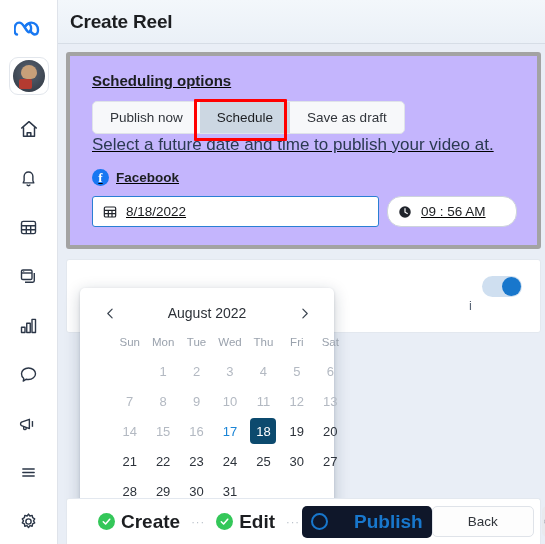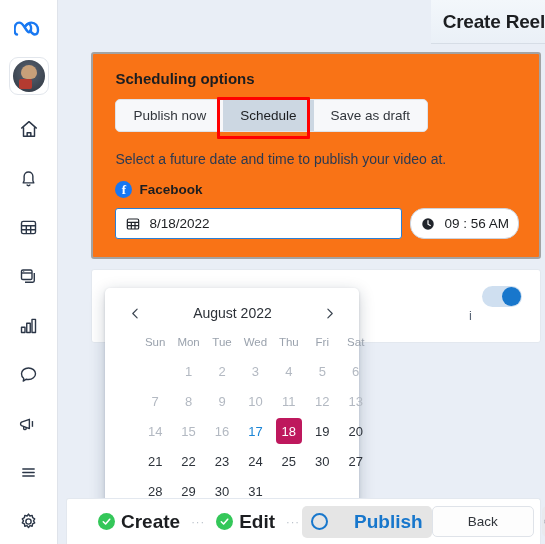--- a/index.html
+++ b/index.html
@@ -70,21 +70,20 @@
   .rail-spacer { flex: 1 1 auto; }
 
   
   .main {
     flex: 1 1 auto;
     position: relative;
     display: flex;
     flex-direction: column;
     background: #e9eef6;
     min-width: 0;
-    align-items: flex-end;
   }
   .topbar {
     height: 44px;
     background: linear-gradient(#f3f7fb, #eaf0f7);
     border-bottom: 1px solid #d6dde6;
     display: flex;
     align-items: center;
     padding-left: 12px;
     flex: 0 0 44px;
   }
@@ -96,26 +95,27 @@
   }
 
   .body-scroll {
     flex: 1 1 auto;
     position: relative;
     padding: 0 0 0 0;
     overflow: hidden;
   }
 
   .card {
-    background: #f97316;
+    background: #c4b5fd;
     margin: 8px 4px 0 8px;
-    border: 2px solid #a3a3a3;
+    border: 4px solid #a3a3a3;
     border-radius: 3px;
     padding: 16px 20px 18px 22px;
     position: relative;
+    text-decoration: underline;
   }
   .card-2 {
     background: #ffffff;
     margin: 10px 4px 0 8px;
     border: 1px solid #e3e8ef;
     border-radius: 3px;
     padding: 14px 18px 16px 22px;
     display: flex;
     align-items: flex-start;
     gap: 10px;
@@ -154,23 +154,23 @@
   }
   .seg-highlight {
     position: absolute;
     border: 3px solid #ff0000;
     border-radius: 1px;
     pointer-events: none;
     left: 101px; top: -3px; width: 93px; height: 42px;
   }
 
   .hint {
-    font-size: 14px;
+    font-size: 17px;
     color: #2b3a52;
-    margin-top: 19px;
+    margin-top: 1px;
   }
 
   .fb-row {
     display: flex;
     align-items: center;
     gap: 7px;
     margin-top: 14px;
   }
   .fb-icon {
     width: 17px; height: 17px; border-radius: 50%;
@@ -259,21 +259,21 @@
   table.cal td.today { color: #1b85d6; }
   table.cal td.empty { cursor: default; }
   .daycell {
     display: inline-flex;
     align-items: center; justify-content: center;
     min-width: 26px; height: 26px;
     border-radius: 4px;
     padding: 0 4px;
   }
   td.selected .daycell {
-    background: #be185d;
+    background: #0c4a6e;
     color: #ffffff;
   }
 
   
   .card2-text {
     font-size: 13.5px;
     color: #2b3a52;
     line-height: 1.5;
     flex: 1 1 auto;
     padding-top: 22px;
@@ -321,21 +321,21 @@
     padding: 0 10px 0 22px;
     gap: 0;
     z-index: 60;
   }
   .steps { display: flex; align-items: center; gap: 0; }
   .step {
     display: flex; align-items: center; gap: 6px;
     padding: 5px 9px;
     border-radius: 5px;
   }
-  .step.current { background: #e5e5e5; gap: 26px; }
+  .step.current { background: #0f172a; gap: 26px; }
   .step-label { font-size: 19px; font-weight: bold; color: #1c1e21; }
   .step.current .step-label { color: #1877cc; }
   .check {
     width: 17px; height: 17px; border-radius: 50%;
     background: #34c759;
     display: flex; align-items: center; justify-content: center;
   }
   .ring {
     width: 17px; height: 17px; border-radius: 50%;
     border: 2px solid #1877cc;

